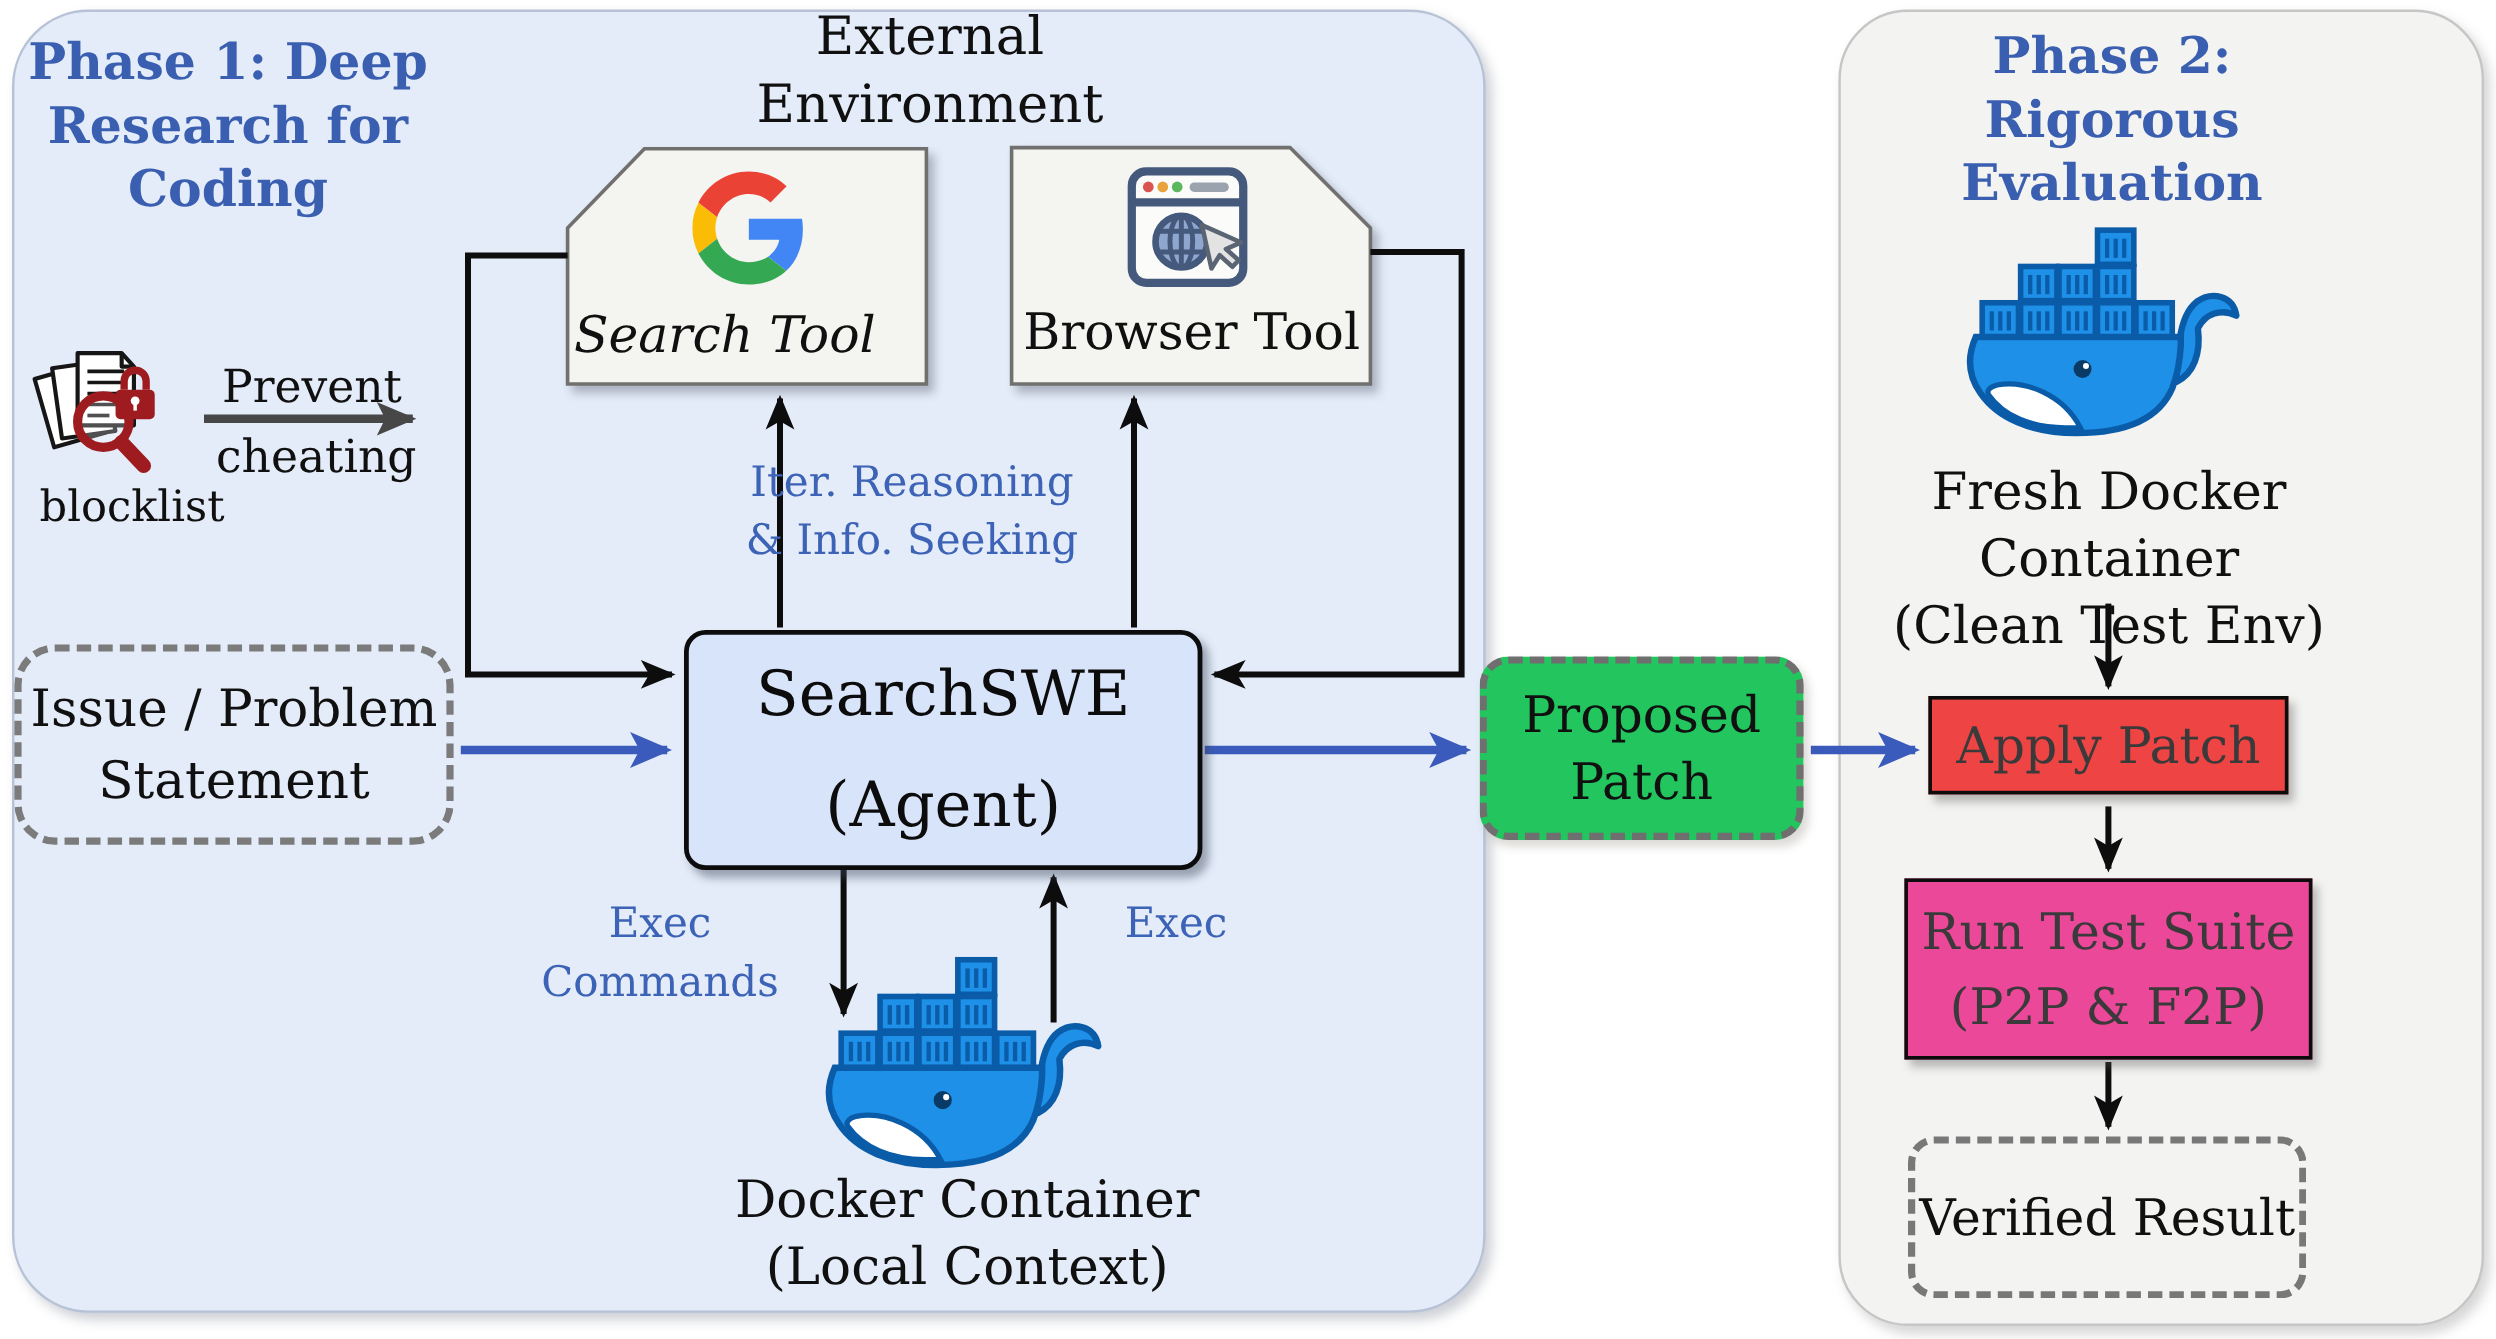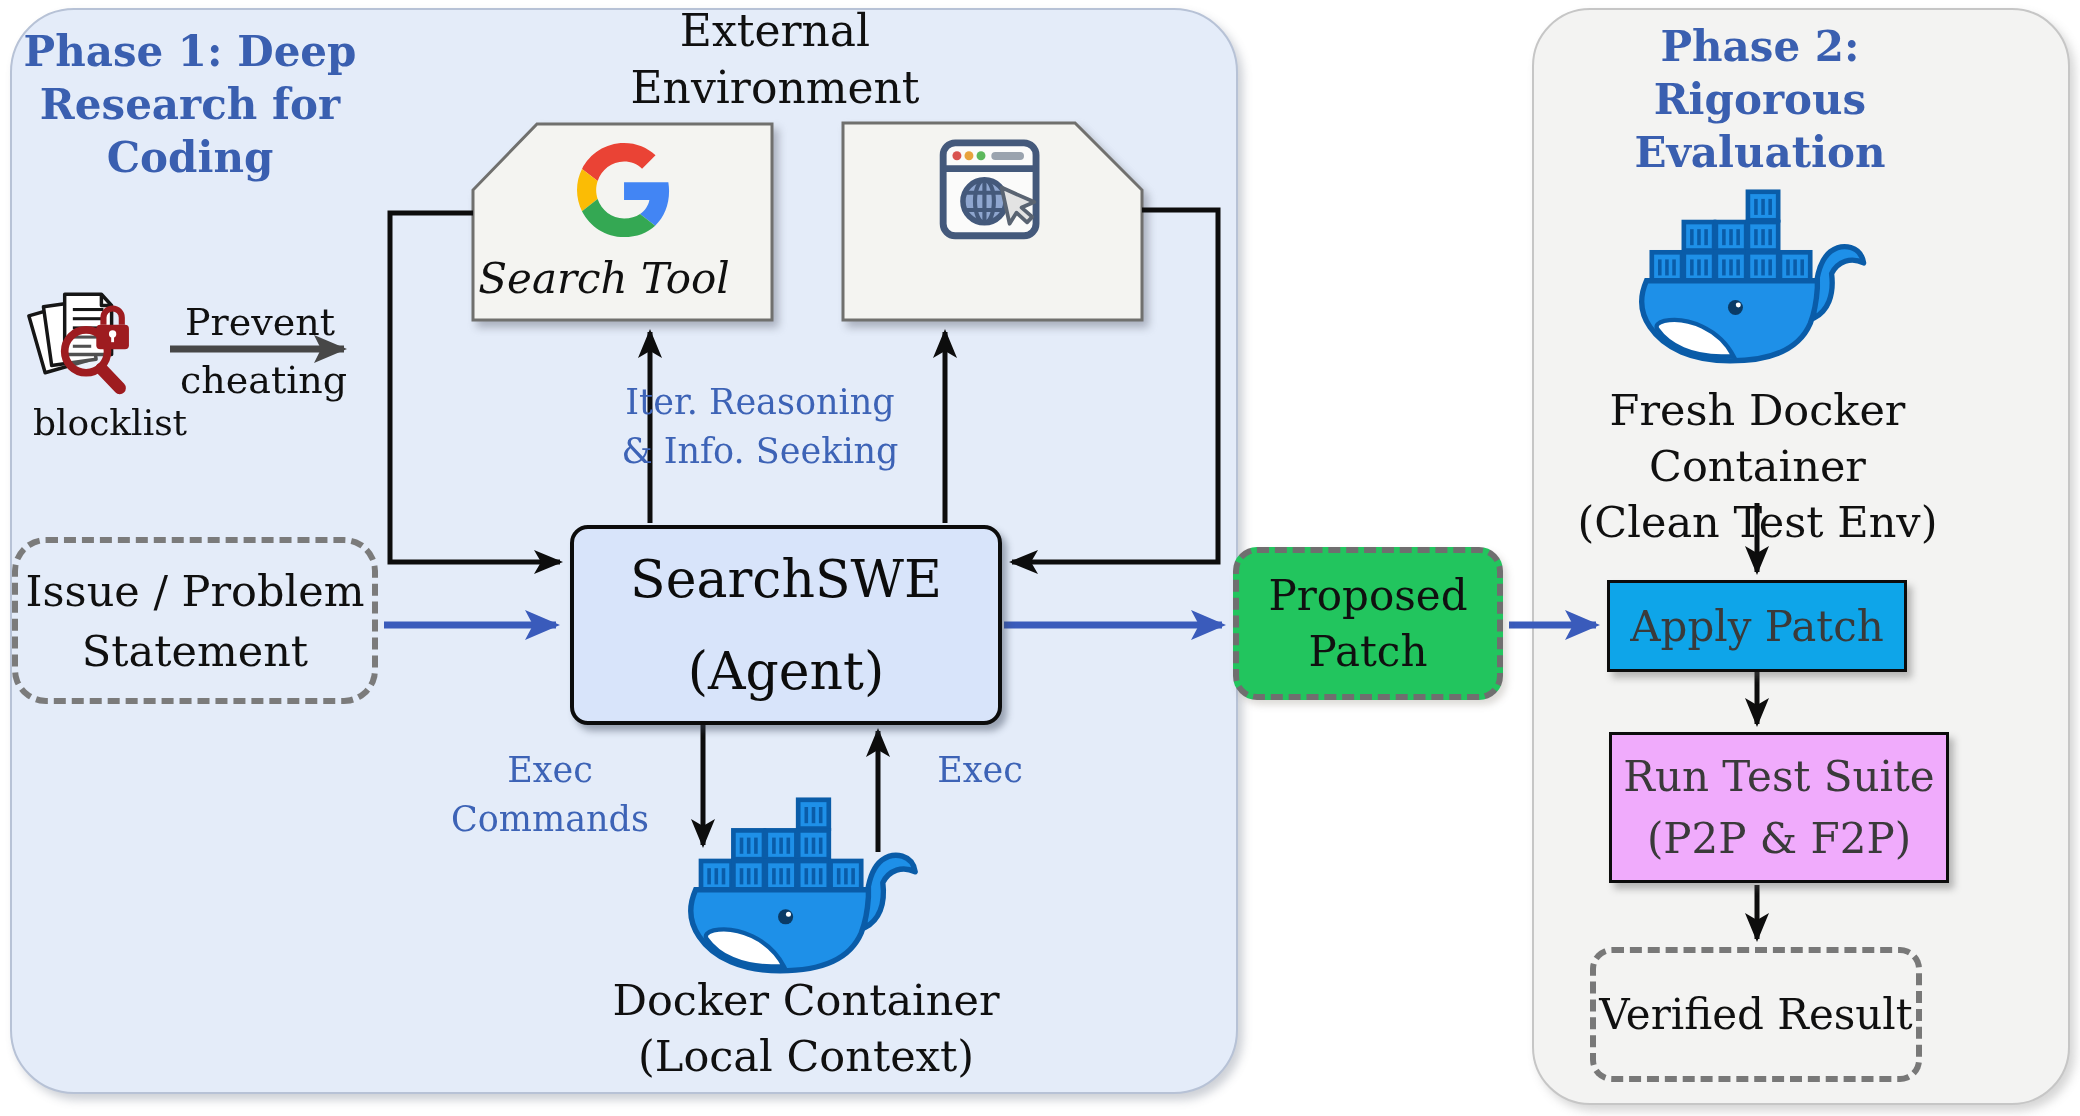--- a/index.html
+++ b/index.html
@@ -17,24 +17,24 @@
   .blue-label{color:#3D63B6;font-size:35px;line-height:49px;}
   .node{display:flex;flex-direction:column;align-items:center;justify-content:center;}
   .agent-box{left:570px;top:525px;width:432px;height:200px;background:#D8E4FA;border:4px solid #0c0c0c;
              border-radius:18px;font-size:52px;line-height:92px;color:#0c0c0c;
              box-shadow:5px 6px 7px rgba(60,70,90,.45);}
   .issue-box{left:12px;top:537px;width:366px;height:167px;border:6px dashed #7b7b7b;border-radius:34px;
              font-size:43px;line-height:60px;color:#101010;}
   .patch-box{left:1233px;top:547px;width:270px;height:153px;background:#22c55e;border:6px dashed #6f6f6f;
              border-radius:24px;font-size:42px;line-height:56px;color:#101010;
              box-shadow:4px 5px 7px rgba(120,110,100,.25);}
-  .apply-box{left:1607px;top:580px;width:300px;height:92px;background:#0ea5e9;border:3px solid #0c0c0c;
+  .apply-box{left:1607px;top:580px;width:300px;height:82px;background:#ef4444;border:3px solid #0c0c0c;
              font-size:42px;color:#3a3a3a;box-shadow:5px 6px 7px rgba(90,90,90,.40);}
-  .run-box{left:1587px;top:732px;width:340px;height:151px;background:#f0abfc;border:3px solid #0c0c0c;
-           font-size:42px;line-height:62px;color:#3a3a3a;box-shadow:5px 6px 7px rgba(90,90,90,.40);margin-left:22px;}
+  .run-box{left:1587px;top:732px;width:340px;height:151px;background:#ec4899;border:3px solid #0c0c0c;
+           font-size:42px;line-height:62px;color:#3a3a3a;box-shadow:5px 6px 7px rgba(90,90,90,.40);}
   .verified-box{left:1590px;top:947px;width:332px;height:135px;border:6px dashed #787878;border-radius:22px;
                 font-size:42px;color:#101010;}
   .tool-label{font-size:42px;color:#101010;}
   svg.overlay{position:absolute;left:0;top:0;width:2080px;height:1116px;pointer-events:none;}
   .toolbox-shape{fill:#F4F4F1;stroke:#70706E;stroke-width:3;filter:drop-shadow(5px 6px 4px rgba(100,105,120,.45));}
   .kline{stroke:#0d0d0d;stroke-width:5;fill:none;}
   .bline{stroke:#3A5BBB;stroke-width:7;fill:none;}
   .gline{stroke:#474747;stroke-width:7;fill:none;}
 </style>
 </head>
@@ -164,20 +164,21 @@
   <div class="abs center blue-title" style="left:10px;top:25px;width:360px;">
     <div>Phase 1: Deep</div>
     <div>Research for Coding</div>
   </div>
 
   <div class="abs center black-title" style="left:560px;top:2px;width:430px;">
     <div>External Environment</div>
   </div>
 
   <div class="abs center tool-label" style="left:454px;top:254px;width:300px;font-style:italic;">Search Tool</div>
+  <div class="abs center tool-label" style="left:843px;top:252px;width:300px;">Browser Tool</div>
 
   <div class="abs center blue-label" style="left:600px;top:378px;width:320px;">
     <div>Iter. Reasoning</div>
     <div>&amp; Info. Seeking</div>
   </div>
 
   <div class="abs node agent-box">
     <div>SearchSWE</div>
     <div>(Agent)</div>
   </div>

